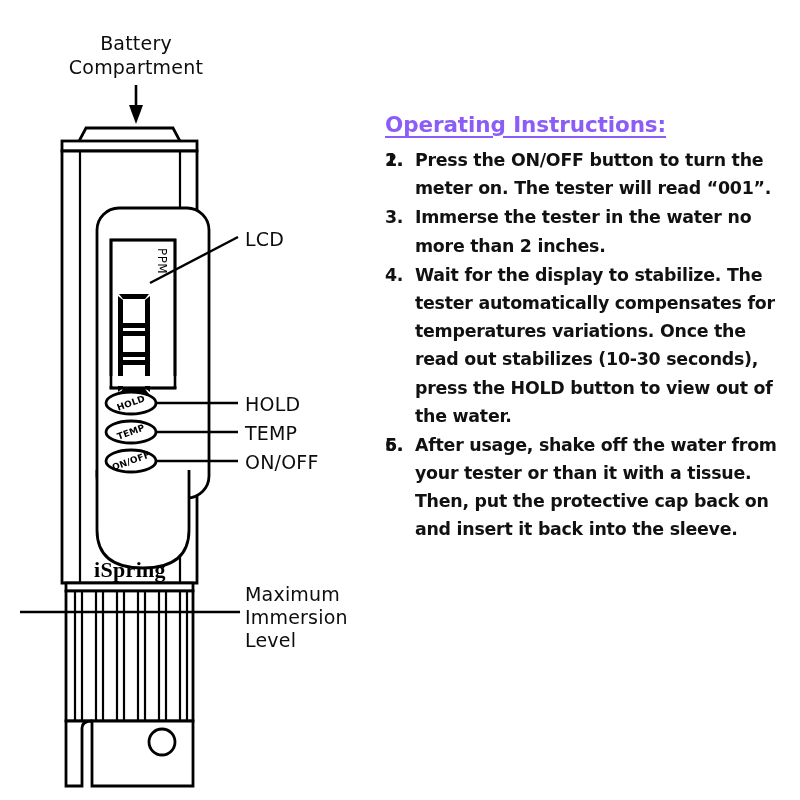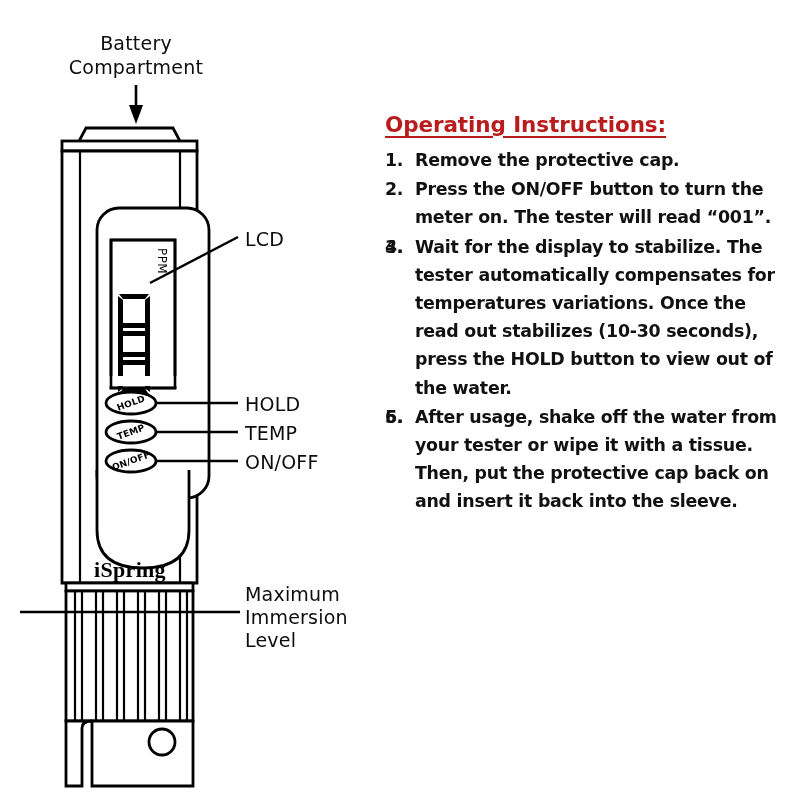--- a/index.html
+++ b/index.html
@@ -85,21 +85,21 @@
   #instructions {
     position: absolute;
     left: 385px;
     top: 112px;
     width: 400px;
   }
   #instr-title {
     font-family: "DejaVu Sans", sans-serif;
     font-size: 21.5px;
     font-weight: bold;
-    color: #b91c1c;
+    color: #8b5cf6;
     text-decoration: underline;
     text-underline-offset: 4px;
     margin: 0 0 9px 0;
     letter-spacing: -0.1px;
   }
   ol.steps {
     list-style: none;
     margin: 0;
     padding: 0;
   }
@@ -240,36 +240,36 @@
       <text class="dtext" x="245" y="647">Level</text>
 
     </svg>
   </div>
 
   <div id="instructions">
     <div id="instr-title">Operating Instructions:</div>
     <ol class="steps">
       <li>
         <span class="num">1.</span>
-        <span>Remove the protective cap.</span>
       </li>
       <li>
         <span class="num">2.</span>
         <span>Press the ON/OFF button to turn the meter on. The tester will read “001”.</span>
       </li>
       <li>
         <span class="num">3.</span>
+        <span>Immerse the tester in the water no more than 2 inches.</span>
       </li>
       <li>
         <span class="num">4.</span>
         <span>Wait for the display to stabilize. The tester automatically compensates for temperatures variations. Once the read out stabilizes (10-30 seconds), press the HOLD button to view out of the water.</span>
       </li>
       <li>
         <span class="num">5.</span>
       </li>
       <li>
         <span class="num">6.</span>
-        <span>After usage, shake off the water from your tester or wipe it with a tissue. Then, put the protective cap back on and insert it back into the sleeve.</span>
+        <span>After usage, shake off the water from your tester or than it with a tissue. Then, put the protective cap back on and insert it back into the sleeve.</span>
       </li>
     </ol>
   </div>
 
 </div>
 
 </body></html>

